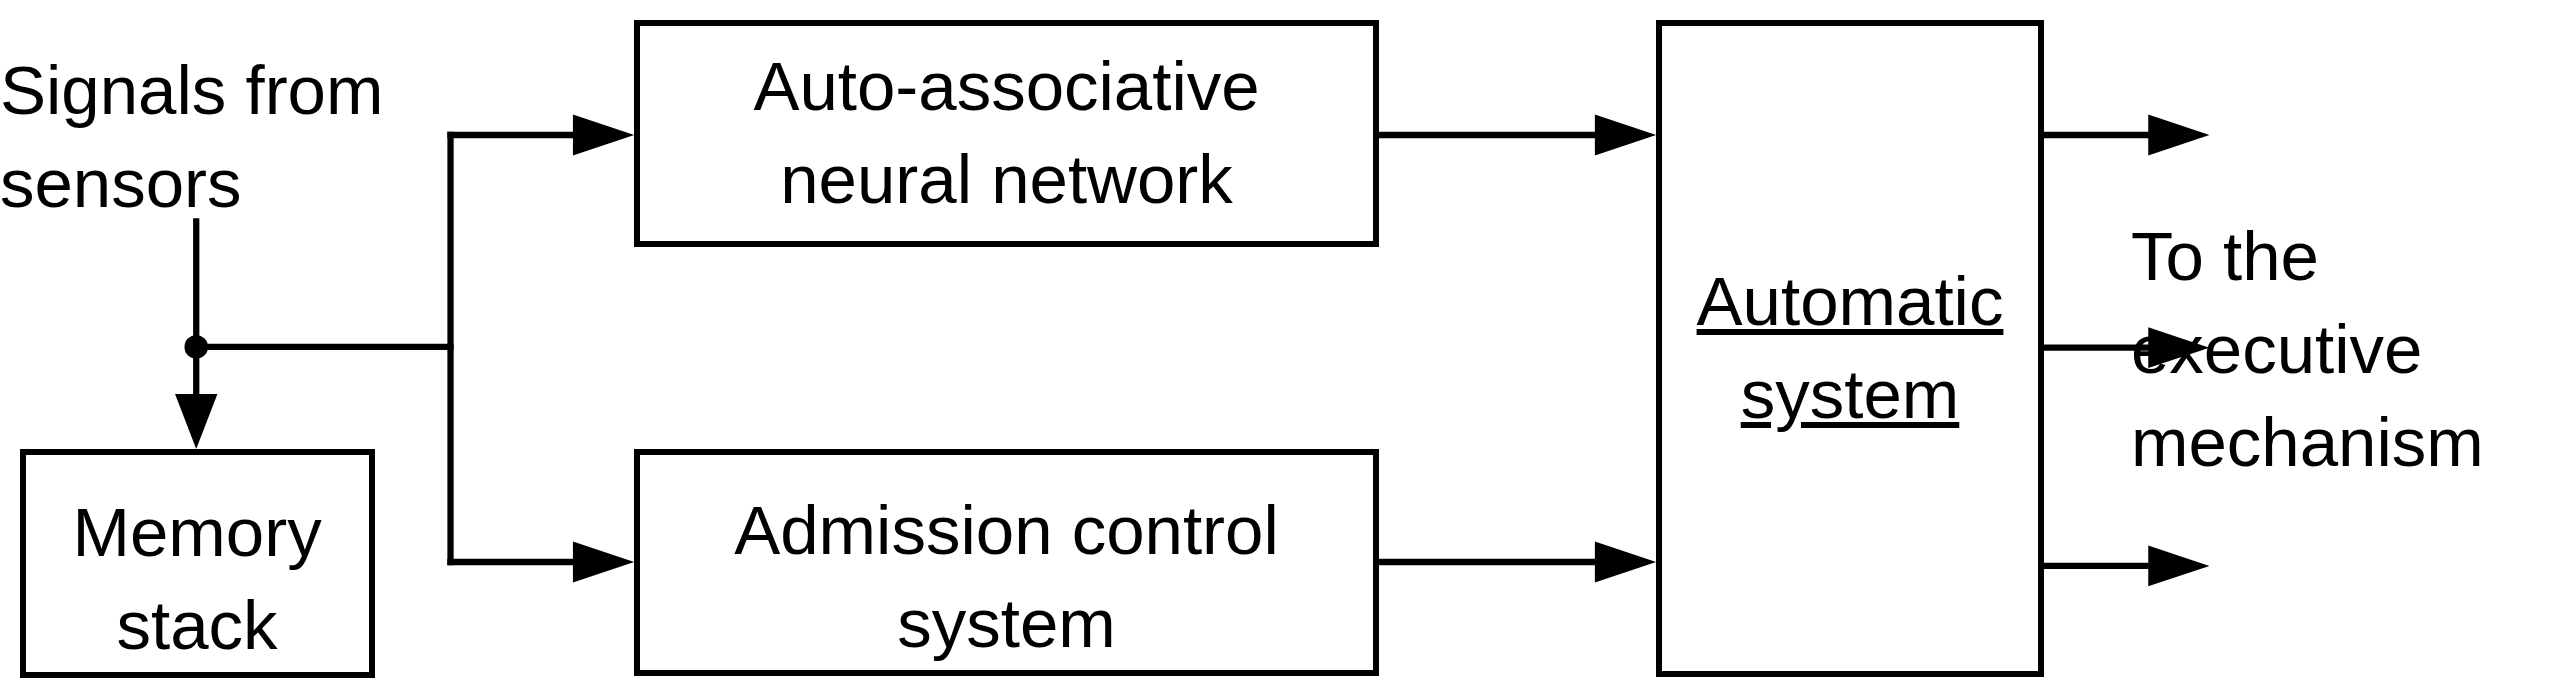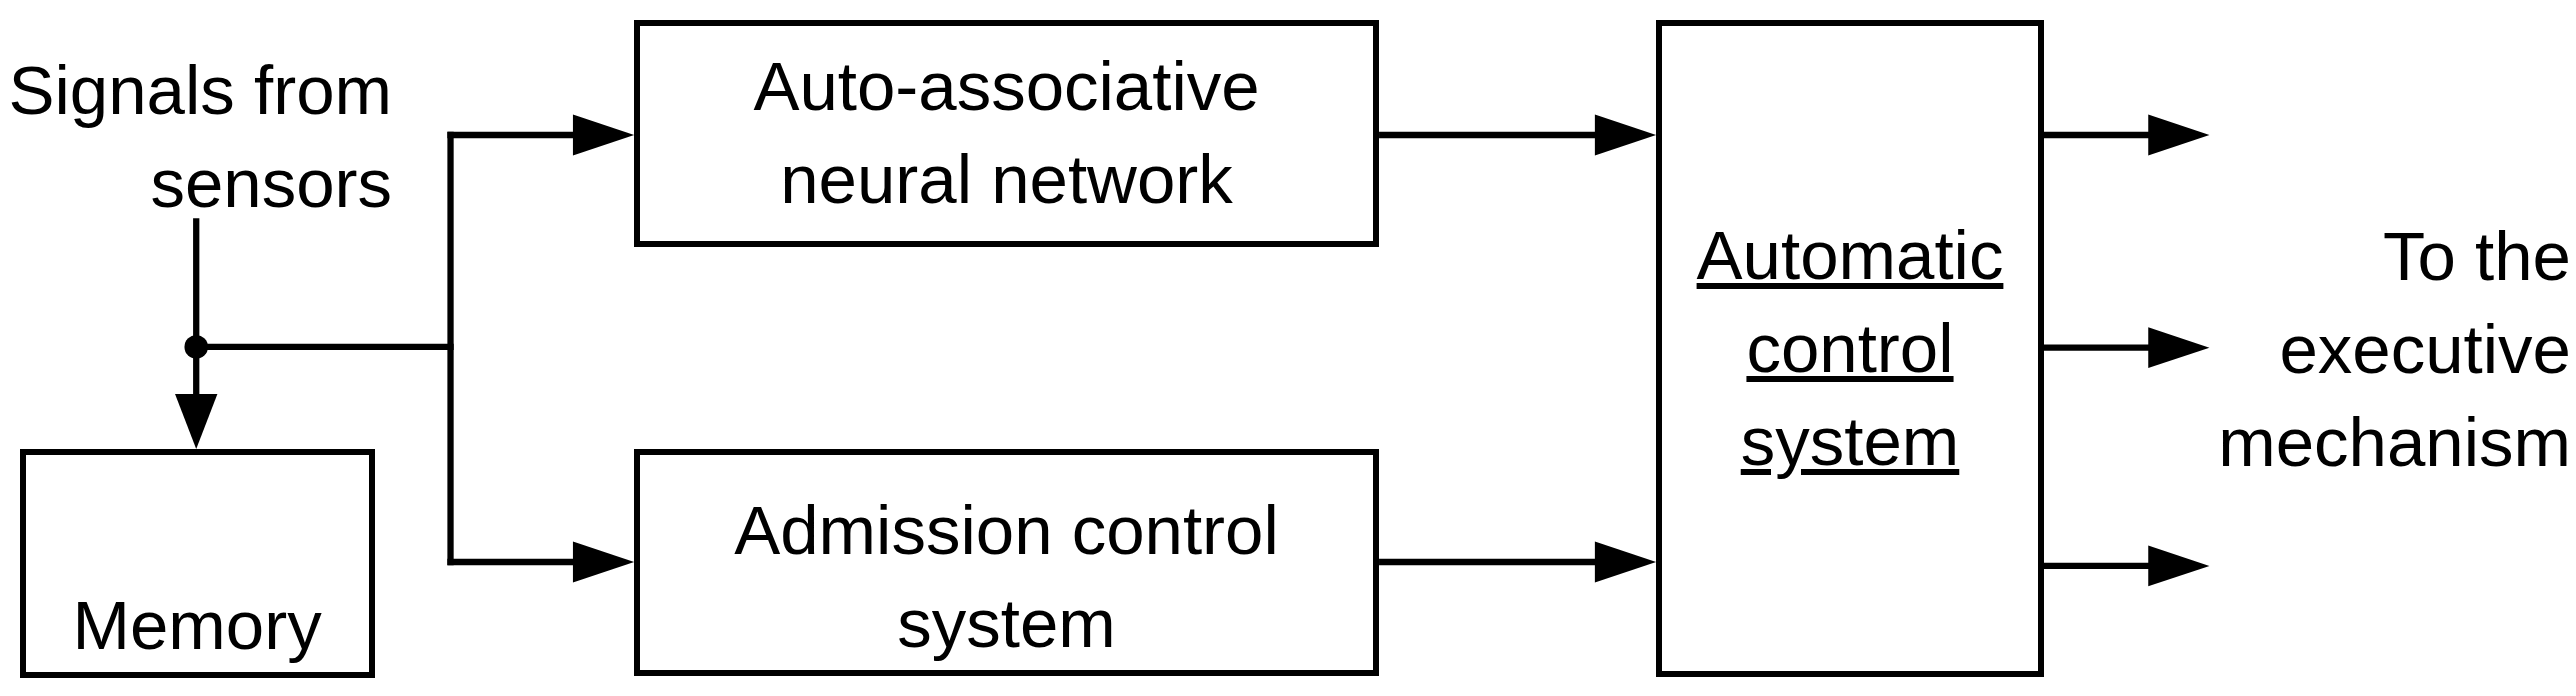--- a/index.html
+++ b/index.html
@@ -48,21 +48,21 @@
     align-items: center;
     text-align: center;
   }
   .tline {
     font-size: 69px;
     line-height: 93px;
     white-space: nowrap;
   }
   .floating-label {
     position: absolute;
-    text-align: right;
+    text-align: left;
   }
   
   .box-memory    { left: 19.6px;   top: 449px; width: 355px; height: 229px; justify-content: flex-end; }
   .box-auto      { left: 634px;  top: 19.6px;  width: 745px; height: 227px; }
   .box-admission { left: 634px;  top: 449px; width: 745px; height: 227px; justify-content: flex-end; }
   .box-automatic { left: 1656px; top: 19.6px;  width: 388px; height: 657px; text-decoration: underline; }
   .label-signals { left: 0px;    top: 44px;  width: 392px; }
   .label-output  { left: 2131px; top: 210px; width: 440px; }
 </style>
 </head>
@@ -101,35 +101,35 @@
     <polygon points="2737,695 2737,747 2815,721"></polygon>
   </svg>
 
   <div class="floating-label label-signals">
     <div class="tline">Signals from</div>
     <div class="tline">sensors</div>
   </div>
 
   <div class="box box-memory">
     <div class="tline">Memory</div>
+    <div class="tline">stack</div>
   </div>
 
   <div class="box box-auto">
     <div class="tline">Auto-associative</div>
     <div class="tline">neural network</div>
   </div>
 
   <div class="box box-admission">
     <div class="tline">Admission control</div>
     <div class="tline">system</div>
   </div>
 
   <div class="box box-automatic">
     <div class="tline">Automatic</div>
-    <div class="tline">control</div>
     <div class="tline">system</div>
   </div>
 
   <div class="floating-label label-output">
     <div class="tline">To the</div>
     <div class="tline">executive</div>
     <div class="tline">mechanism</div>
   </div>
 
 </div>

